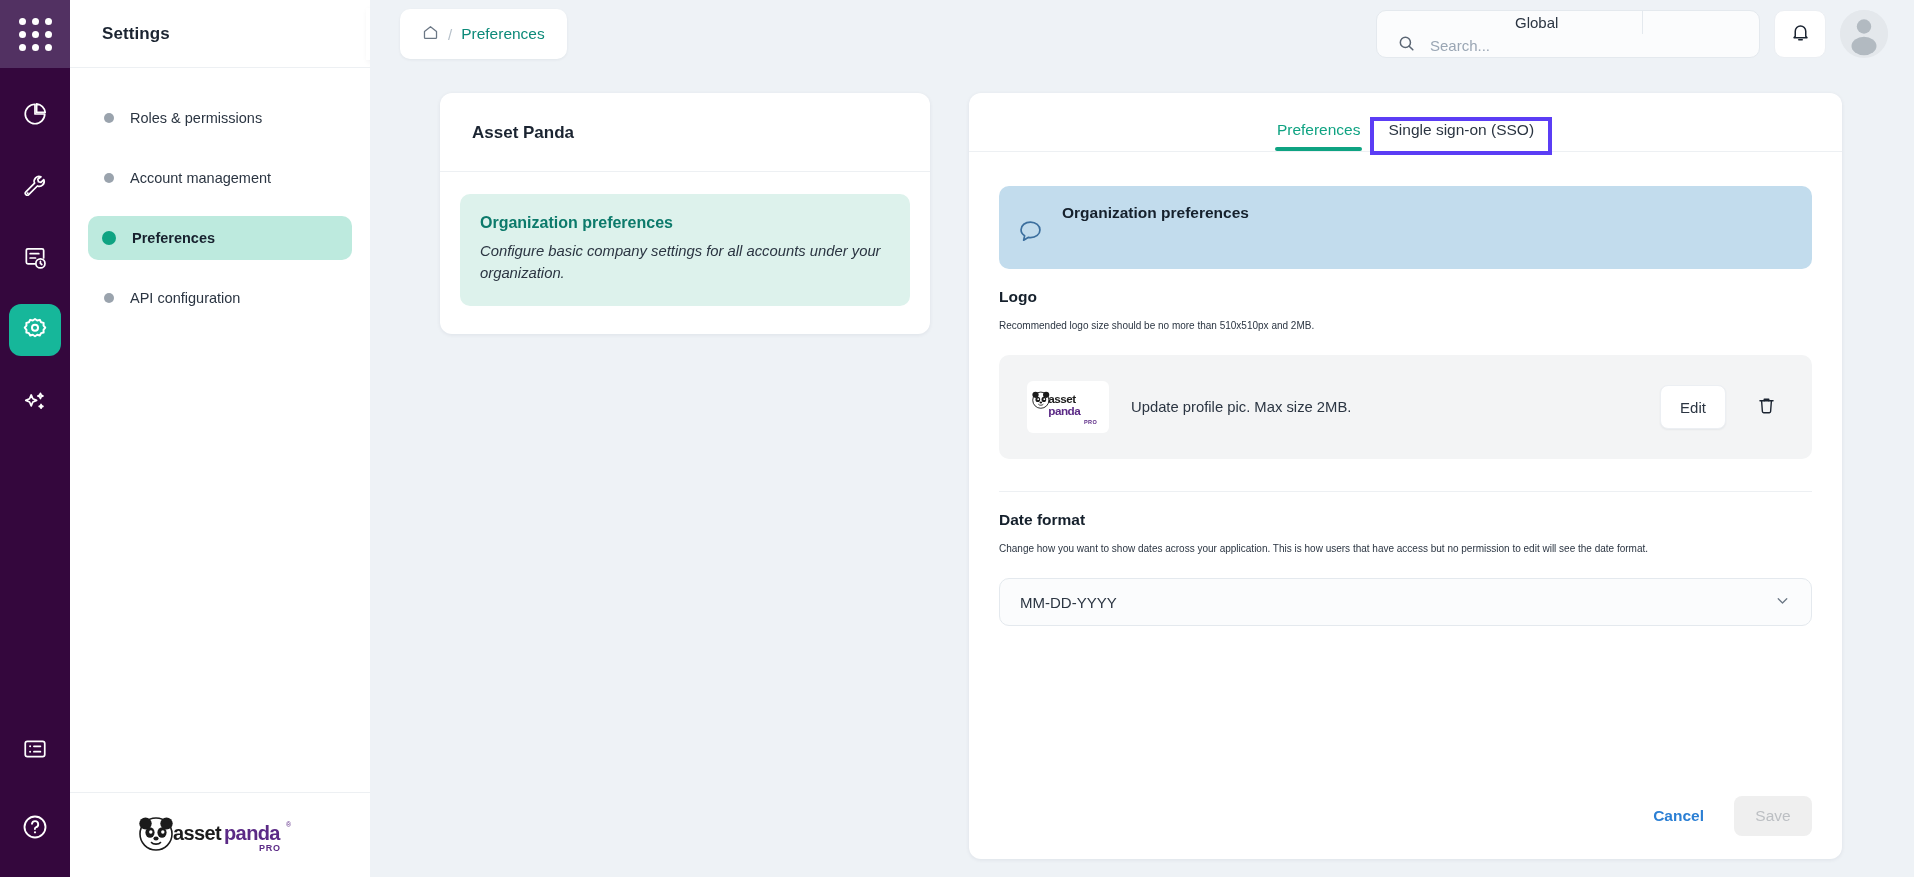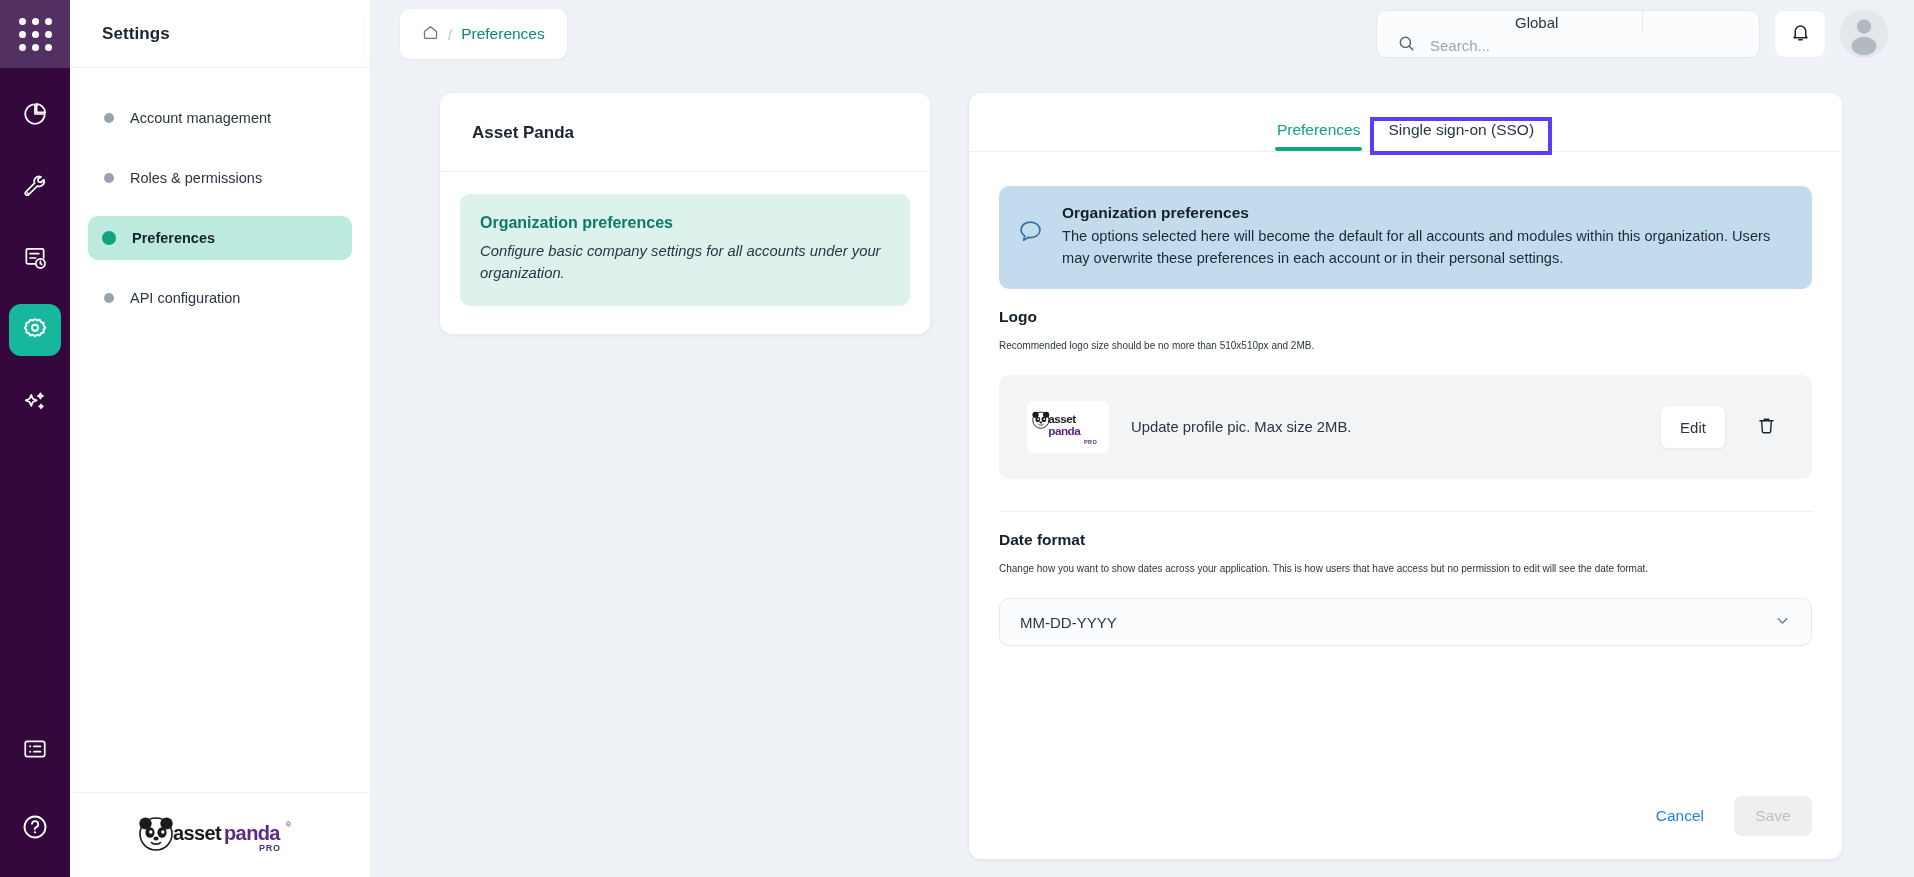--- a/index.html
+++ b/index.html
@@ -182,21 +182,21 @@
   }
   .select .sv { font-size: 15px; color: #2b3542; }
   .select .chev { margin-left: auto; }
 
   .card-foot {
     height: 86px; display: flex; align-items: center; justify-content: flex-end;
     gap: 14px; padding: 0 30px;
   }
   .link-btn {
     background: none; border: 0; font-size: 15.5px; color: #2b7fd4; cursor: pointer;
-    padding: 10px 16px; font-family: "Liberation Sans", sans-serif;
+    padding: 10px 16px; font-family: "Liberation Sans", sans-serif; font-weight: bold;
   }
   .save-btn {
     border: 0; background: #efefef; color: #bcbfc3; font-size: 15.5px;
     border-radius: 8px; width: 78px; height: 40px; cursor: default;
     font-family: "Liberation Sans", sans-serif;
   }
 </style>
 </head>
 <body>
 
@@ -291,25 +291,25 @@
   </div>
 
   <div class="settings-panel">
     <div class="settings-head">
       <div class="settings-title">Settings</div>
     </div>
 
     <div class="nav-list">
       <div class="nav-item">
         <span class="bullet"></span>
-        <span class="nav-label">Account management</span>
+        <span class="nav-label">Roles &amp; permissions</span>
       </div>
       <div class="nav-item">
         <span class="bullet"></span>
-        <span class="nav-label">Roles &amp; permissions</span>
+        <span class="nav-label">Account management</span>
       </div>
       <div class="nav-item active">
         <span class="bullet"></span>
         <span class="nav-label">Preferences</span>
       </div>
       <div class="nav-item">
         <span class="bullet"></span>
         <span class="nav-label">API configuration</span>
       </div>
     </div>
@@ -411,21 +411,20 @@
     <div class="card-body">
 
       <div class="banner">
         <span class="bicon">
           <svg width="27" height="27" viewBox="0 0 24 24" fill="none" stroke="#3c6f9e" stroke-width="1.5" stroke-linecap="round" stroke-linejoin="round">
             <path d="M12 3.6c-4.7 0-8.4 3-8.4 6.8 0 2.2 1.2 4.1 3.2 5.3l-.9 4 4.3-2.5c.6.1 1.2.2 1.8.2 4.7 0 8.4-3 8.4-6.8S16.7 3.6 12 3.6z"></path>
           </svg>
         </span>
         <div>
           <div class="btitle">Organization preferences</div>
-          <div class="btext">The options selected here will become the default for all accounts and modules within this organization. Users may overwrite these preferences in each account or in their personal settings.</div>
         </div>
       </div>
 
       <div class="sec-title">Logo</div>
       <div class="sec-desc">Recommended logo size should be no more than 510x510px and 2MB.</div>
 
       <div class="logo-row">
         <div class="logo-thumb">
           <svg width="74" height="44" viewBox="0 0 120 70">
             <g transform="translate(2,10) scale(0.82)">

